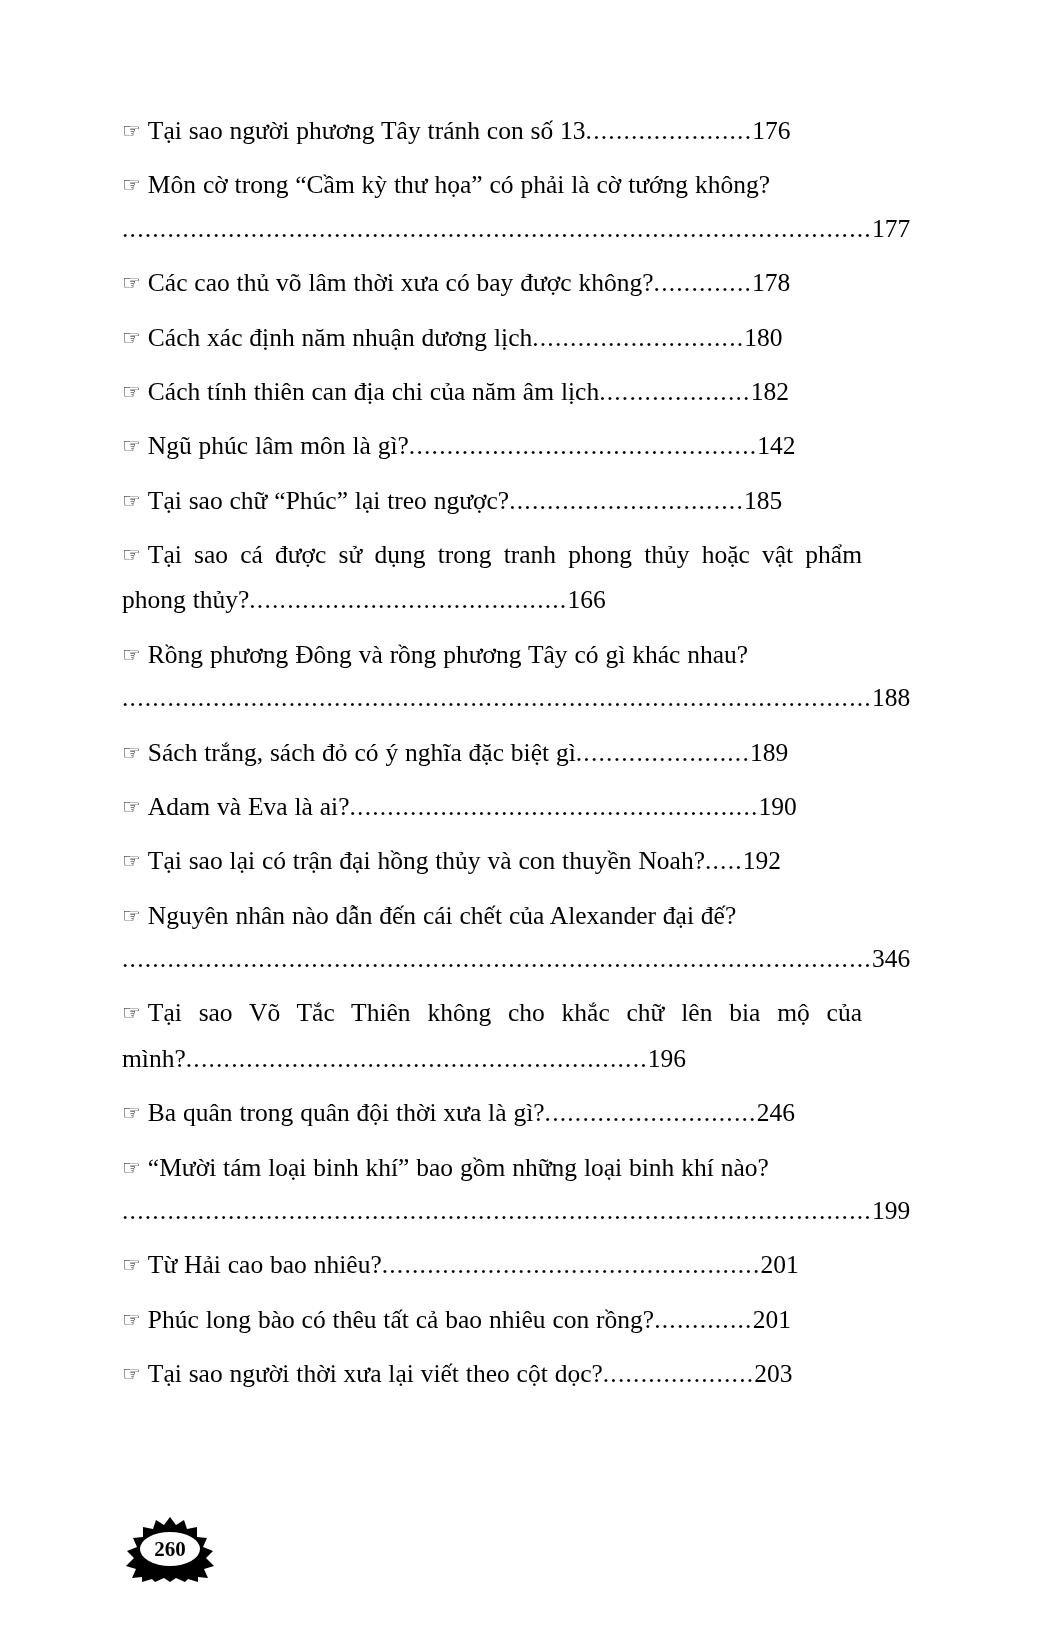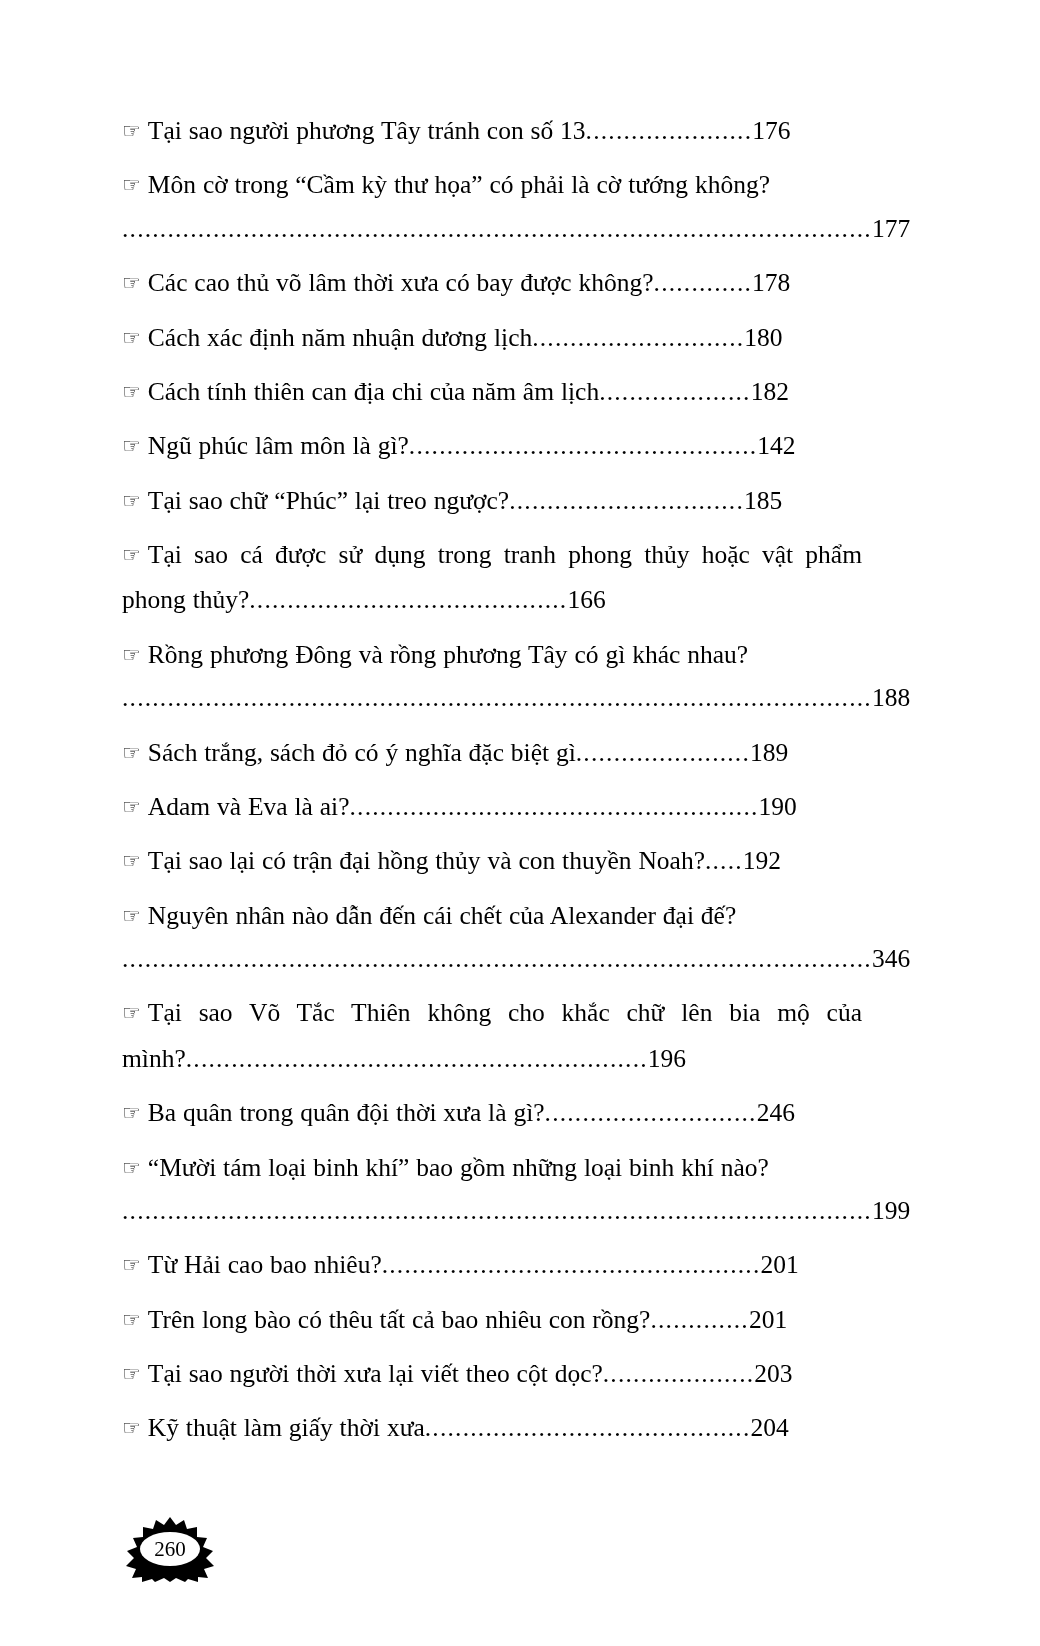--- a/index.html
+++ b/index.html
@@ -63,20 +63,21 @@
     position: absolute;
     left: 118px;
     bottom: 62px;
     width: 110px;
     height: 68px;
   }
   .star-badge {
     position: relative;
     width: 104px;
     height: 66px;
+    font-weight: bold;
   }
   .star-badge svg {
     display: block;
   }
   .star-num {
     position: absolute;
     left: 0;
     top: 0;
     width: 104px;
     height: 66px;
@@ -104,23 +105,22 @@
       <div class="toc-entry"><span class="bullet">☞</span><span class="title">Tại sao cá được sử dụng trong tranh phong thủy hoặc vật phẩm phong thủy?</span><span class="dots">..........................................</span><span class="pageno">166</span></div>
       <div class="toc-entry wrap-line"><span class="bullet">☞</span><span class="title">Rồng phương Đông và rồng phương Tây có gì khác nhau?</span><span class="leaderline"><span class="dots">...................................................................................................</span><span class="pageno">188</span></span></div>
       <div class="toc-entry"><span class="bullet">☞</span><span class="title">Sách trắng, sách đỏ có ý nghĩa đặc biệt gì</span><span class="dots">.......................</span><span class="pageno">189</span></div>
       <div class="toc-entry"><span class="bullet">☞</span><span class="title">Adam và Eva là ai?</span><span class="dots">......................................................</span><span class="pageno">190</span></div>
       <div class="toc-entry"><span class="bullet">☞</span><span class="title">Tại sao lại có trận đại hồng thủy và con thuyền Noah?</span><span class="dots">.....</span><span class="pageno">192</span></div>
       <div class="toc-entry wrap-line"><span class="bullet">☞</span><span class="title">Nguyên nhân nào dẫn đến cái chết của Alexander đại đế?</span><span class="leaderline"><span class="dots">...................................................................................................</span><span class="pageno">346</span></span></div>
       <div class="toc-entry"><span class="bullet">☞</span><span class="title">Tại sao Võ Tắc Thiên không cho khắc chữ lên bia mộ của mình?</span><span class="dots">.............................................................</span><span class="pageno">196</span></div>
       <div class="toc-entry"><span class="bullet">☞</span><span class="title">Ba quân trong quân đội thời xưa là gì?</span><span class="dots">............................</span><span class="pageno">246</span></div>
       <div class="toc-entry wrap-line"><span class="bullet">☞</span><span class="title">“Mười tám loại binh khí” bao gồm những loại binh khí nào?</span><span class="leaderline"><span class="dots">...................................................................................................</span><span class="pageno">199</span></span></div>
       <div class="toc-entry"><span class="bullet">☞</span><span class="title">Từ Hải cao bao nhiêu?</span><span class="dots">..................................................</span><span class="pageno">201</span></div>
-      <div class="toc-entry"><span class="bullet">☞</span><span class="title">Trên long bào có thêu tất cả bao nhiêu con rồng?</span><span class="dots">.............</span><span class="pageno">201</span></div>
+      <div class="toc-entry"><span class="bullet">☞</span><span class="title">Phúc long bào có thêu tất cả bao nhiêu con rồng?</span><span class="dots">.............</span><span class="pageno">201</span></div>
       <div class="toc-entry"><span class="bullet">☞</span><span class="title">Tại sao người thời xưa lại viết theo cột dọc?</span><span class="dots">....................</span><span class="pageno">203</span></div>
-      <div class="toc-entry"><span class="bullet">☞</span><span class="title">Kỹ thuật làm giấy thời xưa</span><span class="dots">...........................................</span><span class="pageno">204</span></div>
     </div>
 
   <div class="footer">
     <div class="star-badge">
       <svg width="104" height="66" viewBox="0 0 104 66" aria-hidden="true">
         <polygon points="52,1 58,9 66,4 69,13 79,11 79,21 89,22 85,31 95,35 88,42 96,50 86,53 90,62 80,61 80,66 70,63 67,66 58,62 52,66 46,62 37,66 34,63 24,66 24,61 14,62 18,53 8,50 16,42 9,35 19,31 15,22 25,21 25,11 35,13 38,4 46,9" fill="#000000"></polygon>
         <ellipse cx="52" cy="33" rx="30" ry="17" fill="#ffffff"></ellipse>
       </svg>
       <div class="star-num">260</div>
     </div>

